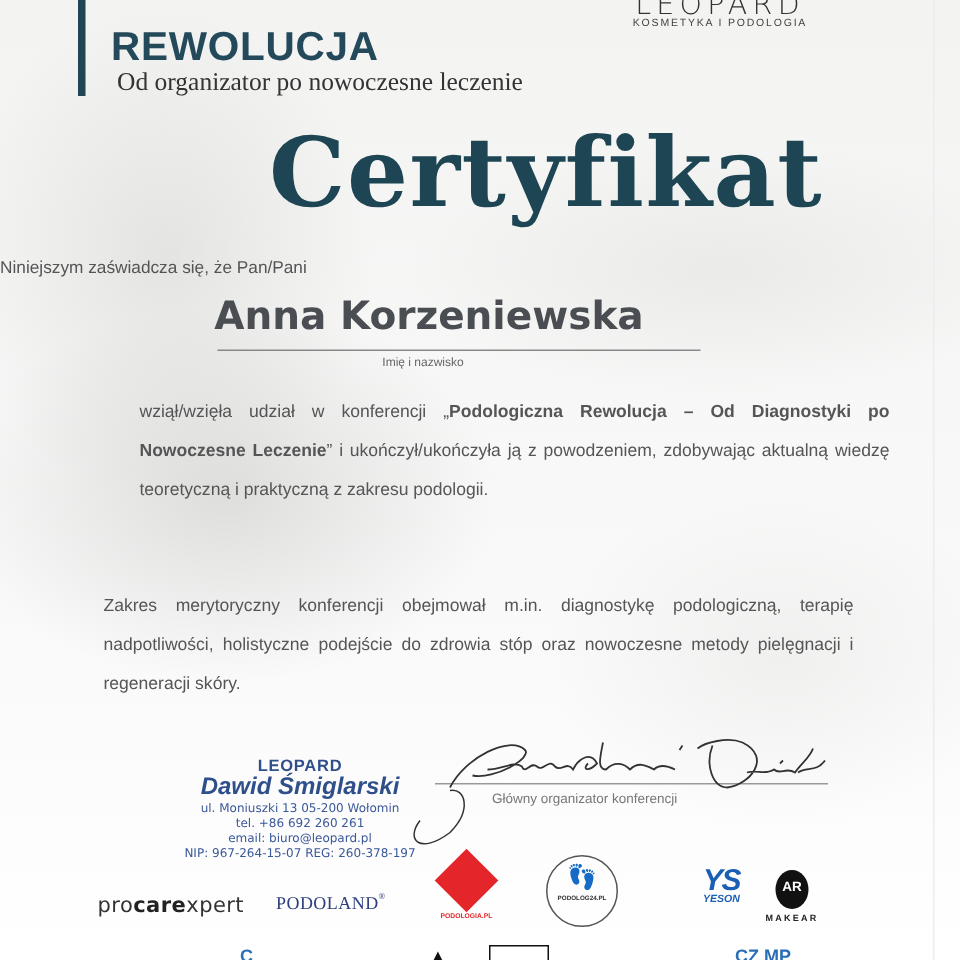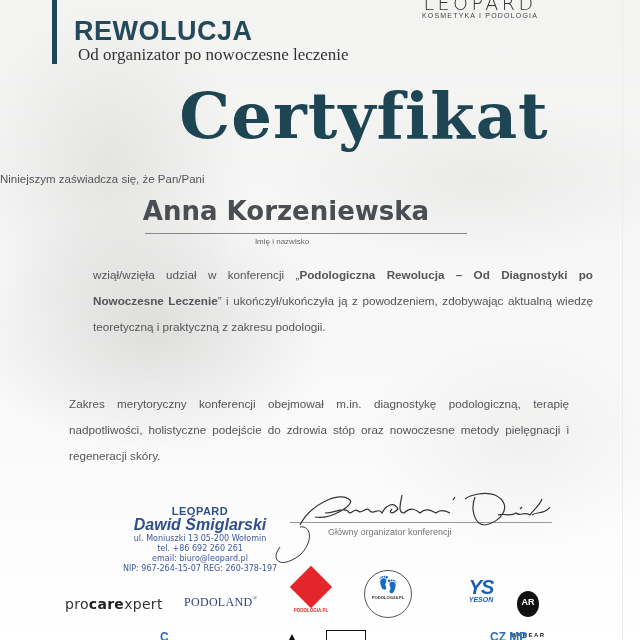--- a/index.html
+++ b/index.html
@@ -75,21 +75,21 @@
   .podologia { left:288px; top:568px; width:46px; text-align:center; }
   .podologia .diamond { width:30px; height:30px; background:#e4262a; transform:rotate(45deg); margin:4px auto 0; position:relative; }
   .podologia .label { font-size:4.5px; color:#e4262a; font-weight:bold; margin-top:6px; }
   .podolog24 { left:364px; top:570px; width:46px; height:46px; border:1px solid #555; border-radius:50%; text-align:center; }
   .podolog24 .foot { font-size:16px; color:#2d6ab3; margin-top:4px; }
   .podolog24 .label { font-size:4.2px; color:#333; font-weight:bold; margin-top:1px; }
   .yeson { left:442px; top:578px; width:38px; text-align:center; color:#1a5fb4;margin-left:20px; }
   .yeson .ys { font-size:20px; font-weight:bold; font-style:italic; line-height:18px; letter-spacing:-1px; }
   .yeson .word { font-size:7px; font-weight:bold; font-style:italic; }
   .makear { left:506px; top:576px; width:44px; text-align:center; }
-  .makear .circle { width:22px; height:26px; border-radius:50%; background:#111; color:#fff; font-size:9px; line-height:22px; margin:15px auto; font-weight:bold; }
+  .makear .circle { width:22px; height:26px; border-radius:50%; background:#111; color:#fff; font-size:9px; line-height:22px; margin:4px auto; font-weight:bold; }
   .makear .word { font-size:6px; letter-spacing:1.5px; color:#222; font-weight:bold; margin-top:3px; }
   .bottom-row { position:absolute; top:628px; left:0; width:640px; height:12px; overflow:hidden; }
   .bottom-row span { position:absolute; top:2px; font-size:12px; font-weight:bold; color:#2a6fb5; }
 </style>
 </head>
 <body>
 
 <div class="page"></div>
 <div class="right-edge"></div>
 

